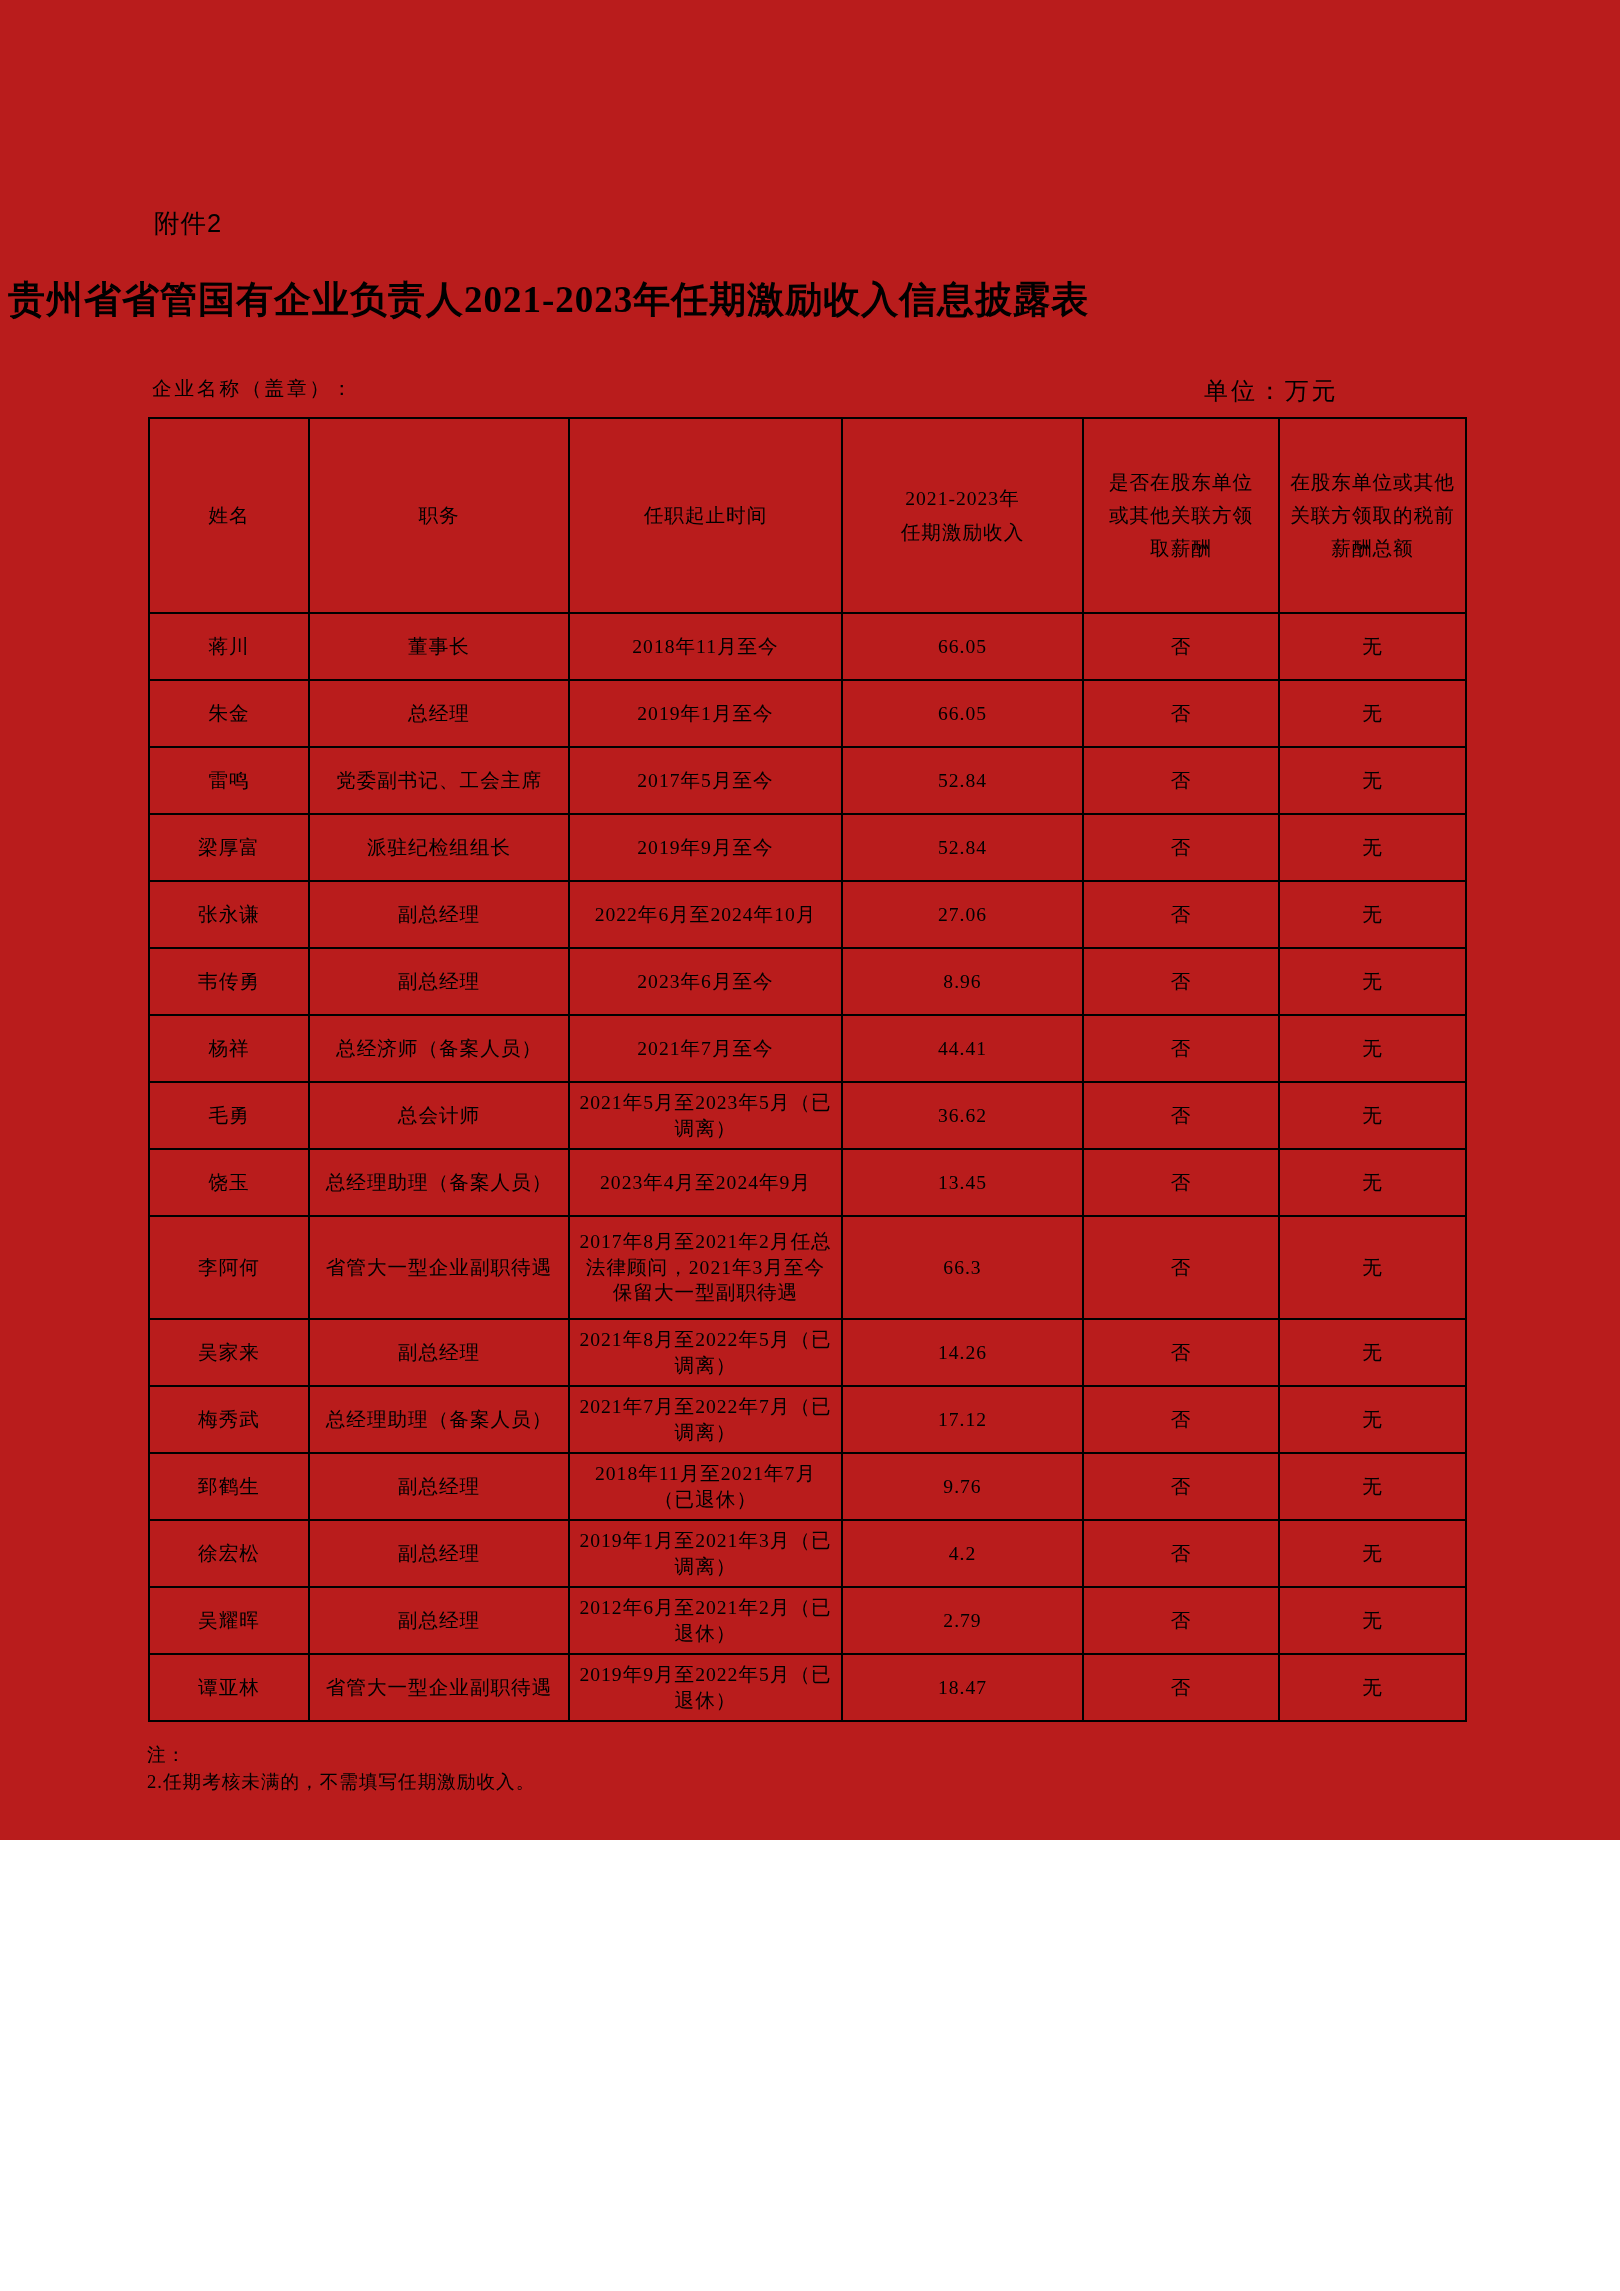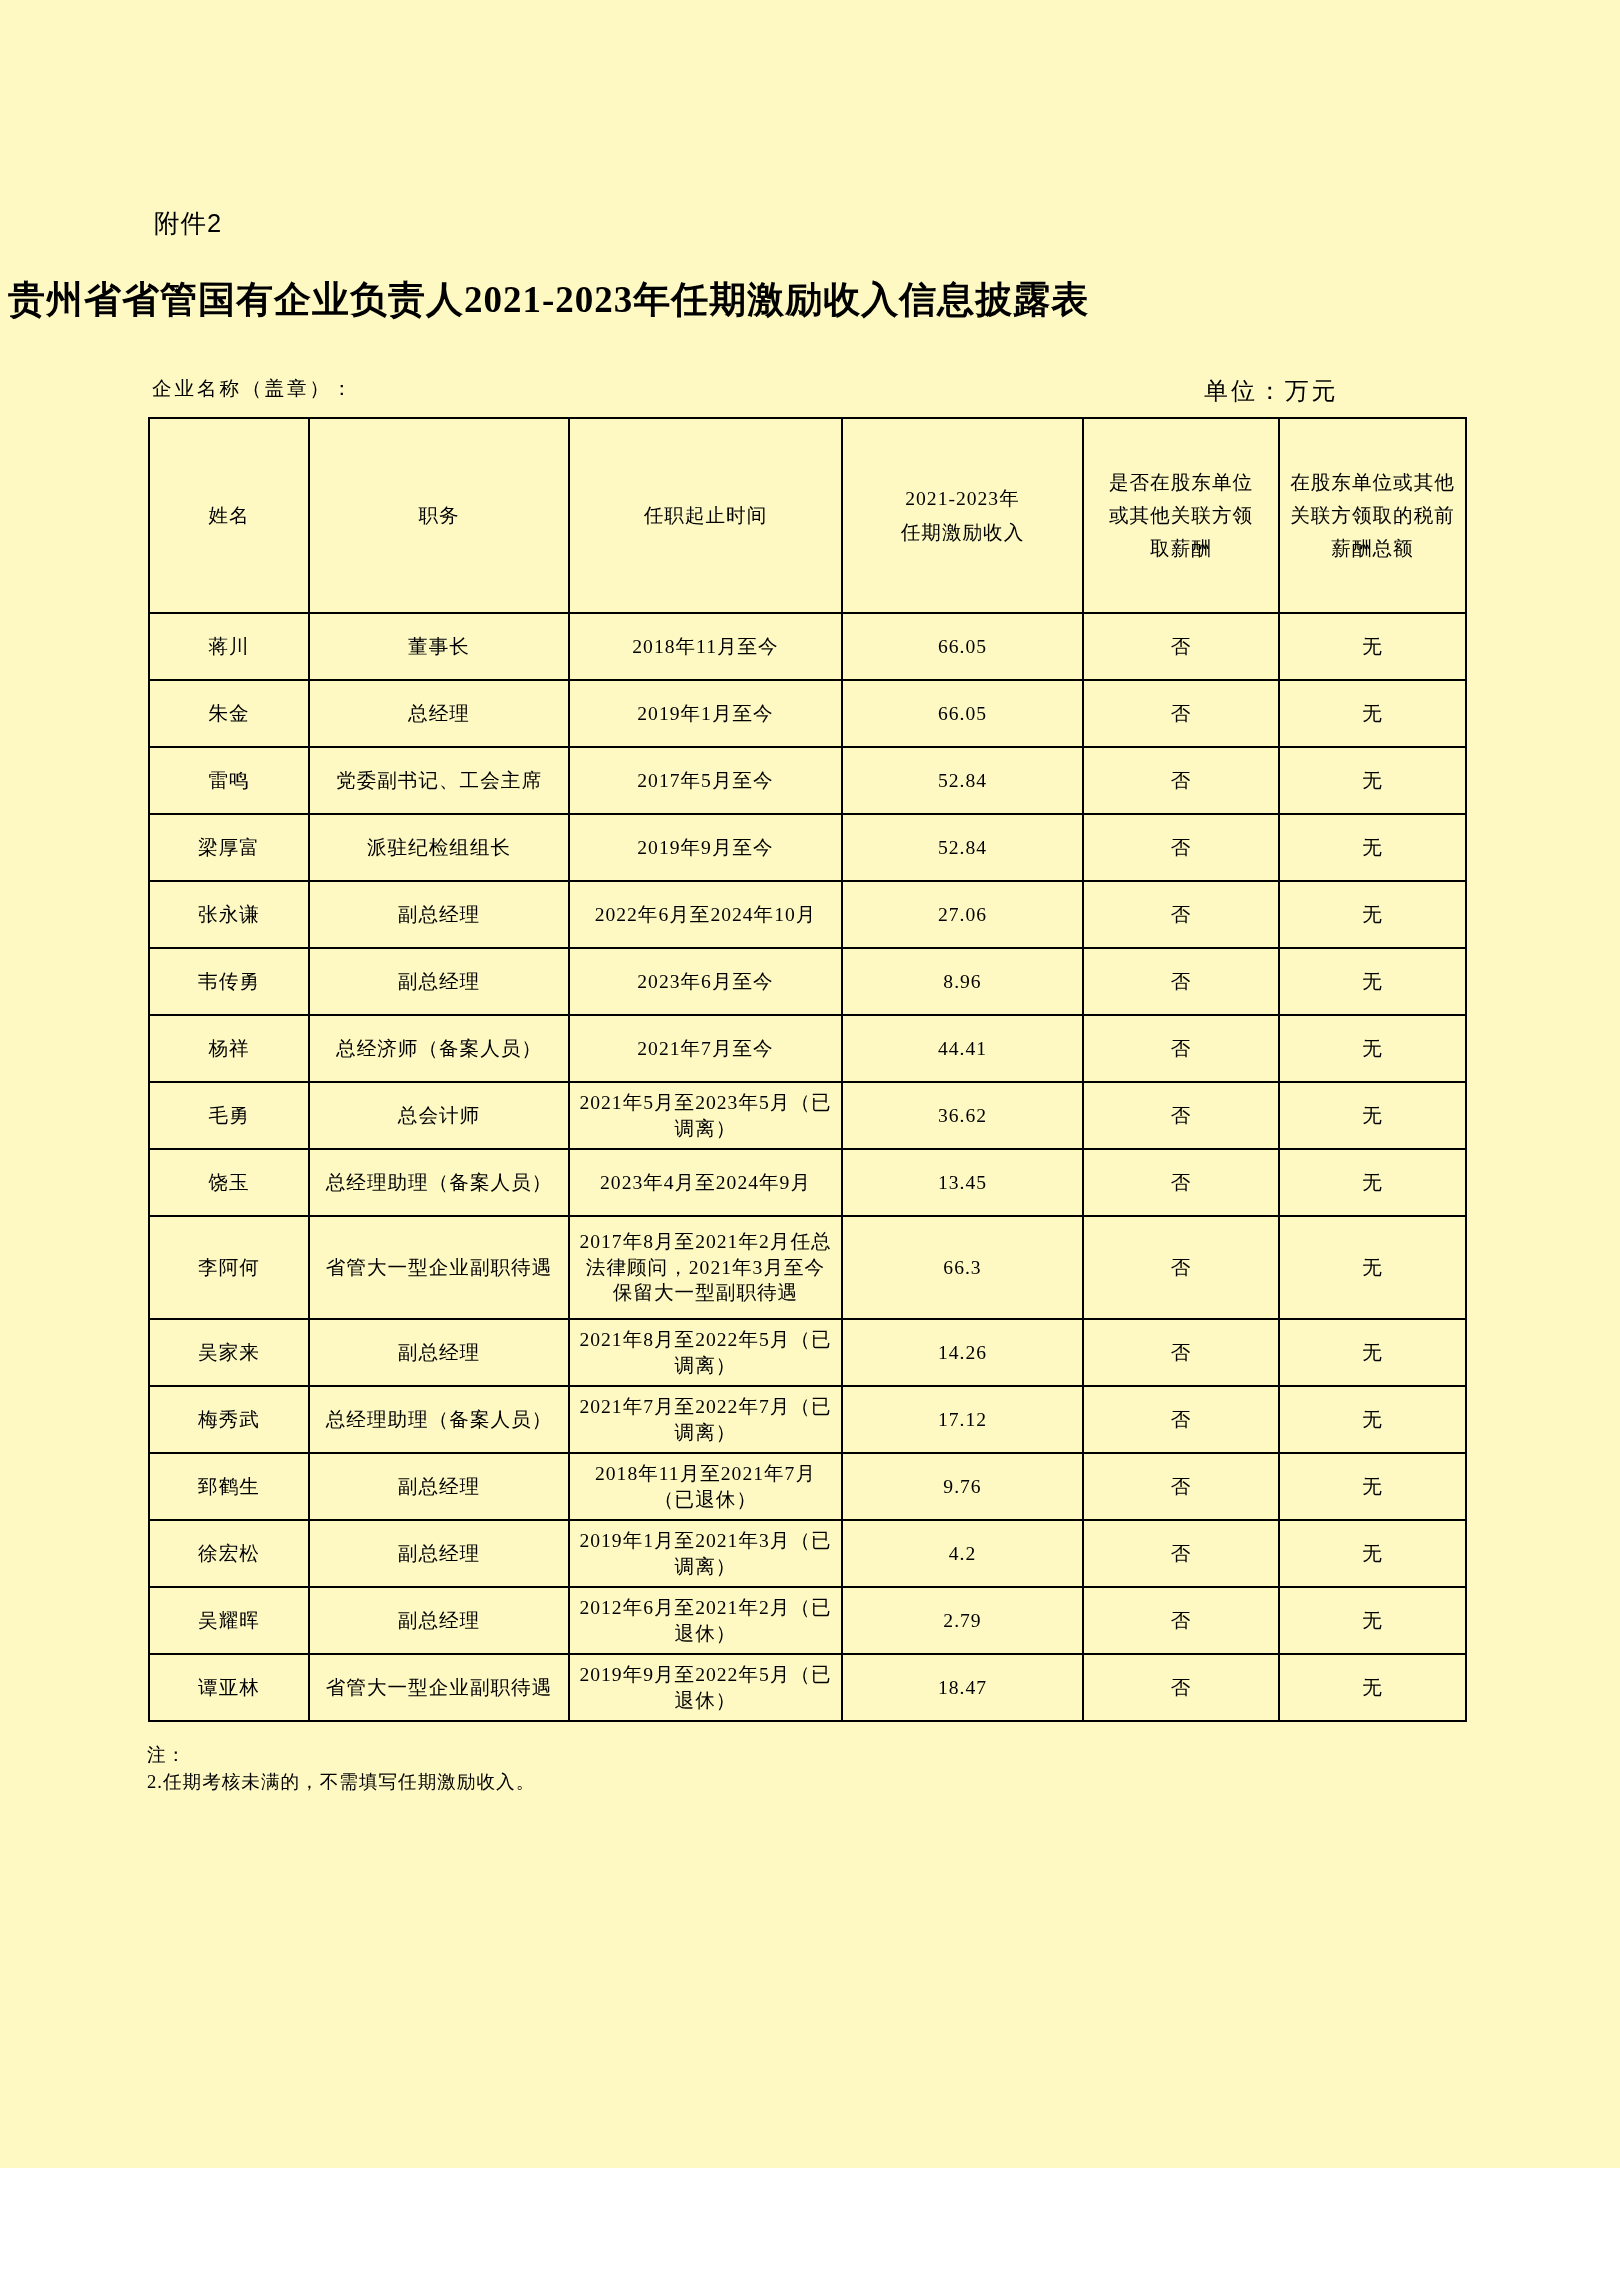--- a/index.html
+++ b/index.html
@@ -3,22 +3,22 @@
 <meta charset="utf-8">
 <style>
   html, body {
     margin: 0;
     padding: 0;
     background: #ffffff;
   }
   .page {
     position: relative;
     width: 1620px;
-    height: 2168px;
-    background: #fef9c3;
+    height: 1840px;
+    background: #b91c1c;
     color: #000000;
     font-family: "Liberation Serif", "DejaVu Serif", serif;
     overflow: hidden;
   }
   .attachment {
     position: absolute;
     left: 154px;
     top: 206px;
     font-size: 25.5px;
     font-family: "Liberation Sans", "DejaVu Sans", sans-serif;

